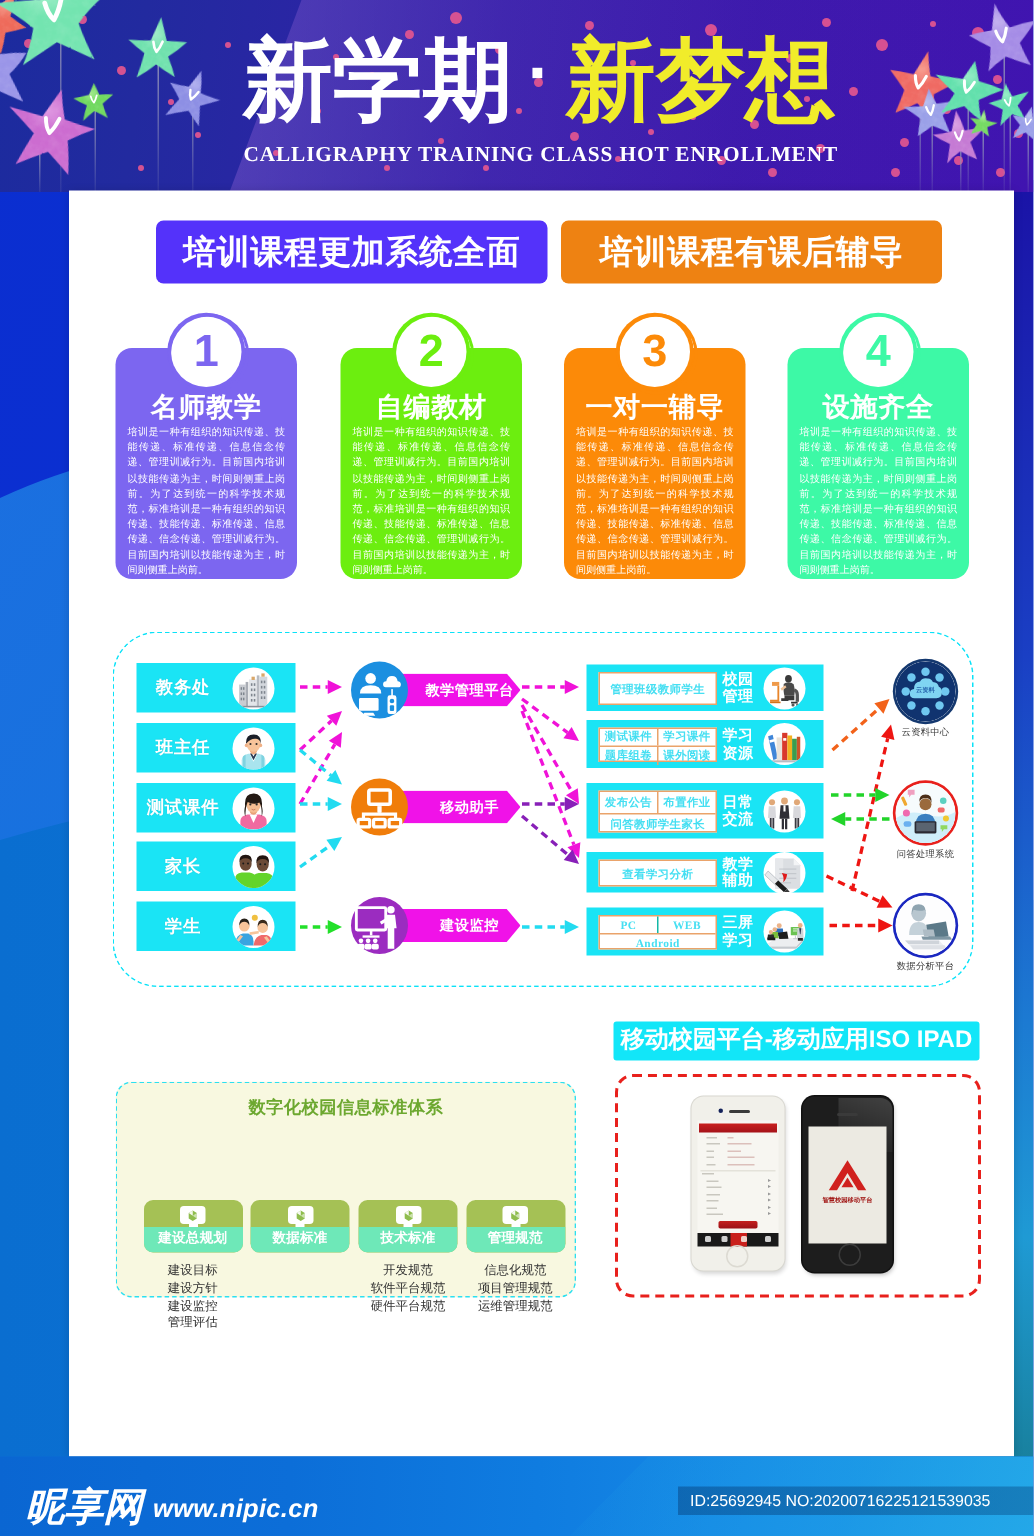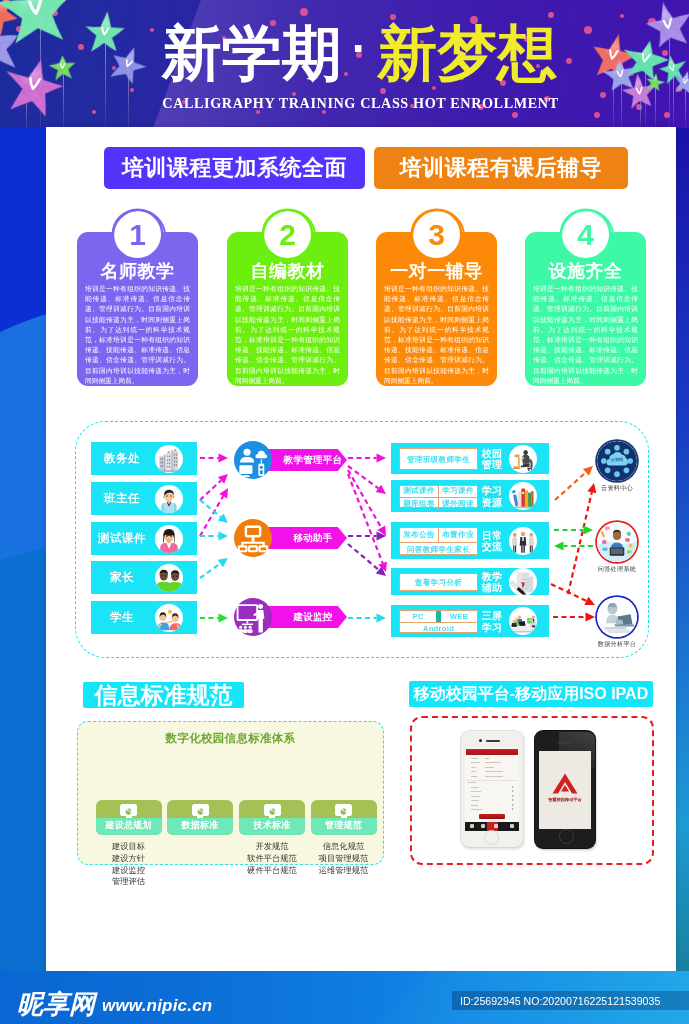--- a/index.html
+++ b/index.html
@@ -59,21 +59,21 @@
      align-items:center;justify-content:center;}
   .role .av{position:absolute;left:64px;top:2.5px;width:28px;height:28px;border-radius:50%;background:#fff;
      overflow:hidden;}
   .plat{position:absolute;height:22px;}
   .plat .pb{position:absolute;left:21px;top:0;height:22px;color:#fff;font-size:9.5px;font-weight:bold;
      display:flex;align-items:center;justify-content:center;box-sizing:border-box;letter-spacing:.3px;
      padding-left:24px;background:#f012e8;}
   .plat .pc{position:absolute;left:0;top:-8px;width:38px;height:38px;border-radius:50%;}
   .fn{position:absolute;left:391px;width:158px;background:#1ae4f5;}
   .fn .chips{position:absolute;left:8px;border:1.1px solid #eaa36a;background:#fff;box-sizing:border-box;}
-  .fn .chip{font-size:7.6px;color:#45dff2;display:flex;align-items:center;justify-content:center;white-space:nowrap;font-weight:bold;letter-spacing:.3px;}
+  .fn .chip{font-size:7.6px;color:#45dff2;display:flex;align-items:center;justify-content:center;white-space:nowrap;font-weight:bold;letter-spacing:.3px;font-family:Liberation Serif, serif;}
   .fn .tag{position:absolute;color:#fff;font-size:10px;font-weight:bold;line-height:1.18;text-align:center;letter-spacing:.3px;}
   .fn .ic{position:absolute;border-radius:50%;background:#fff;overflow:hidden;}
   .out{position:absolute;width:40px;height:40px;border-radius:50%;overflow:hidden;background:#fff;}
   .outlbl{position:absolute;width:90px;text-align:center;font-size:6.2px;color:#3a3a3a;letter-spacing:.2px;}
 
   
   #stdHead{position:absolute;left:83px;top:682px;width:161px;height:26px;background:#12e6f8;
      border-radius:2px;display:flex;align-items:center;justify-content:center;}
   #stdHead span{color:#fff;font-size:23px;font-weight:bold;letter-spacing:0px;line-height:1;white-space:nowrap;}
   #stdBox{position:absolute;left:77px;top:721px;width:307px;height:144px;background:#f8f8e0;
@@ -760,21 +760,21 @@
             <path d="M3.5,14.5 L12,22.5 L9.5,25.5 L1,17.5 Z" fill="#e8eaec" stroke="#a8aeb6" stroke-width="0.5"></path>
             <path d="M11.2,21.7 L18,28 L15.5,30.5 L8.7,24.2 Z" fill="#1c1c1c"></path>
             <path d="M18,28 L20,30.5 L15.5,30.5 Z" fill="#3a3a3a"></path>
             <path d="M14,16 Q16,20 15,23 Q17.5,21 18,17 Z" fill="#e01a1a"></path>
           </svg></div>
       </div>
       <div class="fn" style="top:605px;height:32px">
         <div class="chips" style="top:4.5px;width:79px;height:23px">
           <div style="display:flex;height:11.5px">
             <div class="chip" style="flex:1">PC</div>
-            <div class="chip" style="flex:1;border-left:5px solid #14b8a6">WEB</div>
+            <div class="chip" style="flex:1;border-left:1px solid #14b8a6">WEB</div>
           </div>
           <div style="display:flex;height:11.5px;border-top:1px solid #eaa36a">
             <div class="chip" style="flex:1">Android</div>
           </div>
         </div>
         <div class="tag" style="left:90px;top:5px;width:22px">三屏<br>学习</div>
         <div class="ic" style="left:118px;top:2px;width:28px;height:28px"><svg viewBox="0 0 32 32" width="100%" height="100%">
             <path d="M2,26 L10,21 L31,21 L25,27.5 L5,27.5 Z" fill="#eceef0"></path>
             <path d="M2,26 L5,27.5 L25,27.5 L31,21 L31,22.8 L25,29.2 L5,29.2 L2,27.6 Z" fill="#c4c8cd"></path>
             <circle cx="12" cy="11.6" r="1.9" fill="#ecb389"></circle>
@@ -880,23 +880,20 @@
         <path d="M593,530 L583.5,534.6 L583.5,525.4 Z" fill="#22d42a"></path>
         <line x1="593" y1="546" x2="563.5" y2="546.0" stroke="#22d42a" stroke-width="2.2" stroke-dasharray="5,3.5"></line>
         <path d="M554,546 L563.5,541.4 L563.5,550.6 Z" fill="#22d42a"></path>
         <line x1="551" y1="584" x2="586.4" y2="600.9" stroke="#ee1512" stroke-width="2.2" stroke-dasharray="5,3.5"></line>
         <path d="M595,605 L584.4,605.1 L588.4,596.8 Z" fill="#ee1512"></path>
         <line x1="553" y1="617" x2="585.5" y2="617.0" stroke="#ee1512" stroke-width="2.2" stroke-dasharray="5,3.5"></line>
         <path d="M595,617 L585.5,621.6 L585.5,612.4 Z" fill="#ee1512"></path>
       </svg>
     </div>
 
-  <div id="stdHead">
-      <span>信息标准规范</span>
-    </div>
   <div id="stdBox">
     <div id="stdSub">数字化校园信息标准体系</div>
     <div id="stdCols">
         <div class="stdcol" style="left:17.5px">
           <div class="hd">
             <span class="neck"></span>
             <span class="base"></span>
             <span class="mon"><svg viewBox="0 0 17 12" width="17" height="12">
                 <path d="M8.5,2 L11.2,3.6 L11.2,7.4 L8.5,9 L5.8,7.4 L5.8,3.6 Z" fill="#8fbd4e"></path>
                 <path d="M8.5,2 L8.5,5.5 L5.8,3.6 Z" fill="#fff" opacity=".9"></path>

